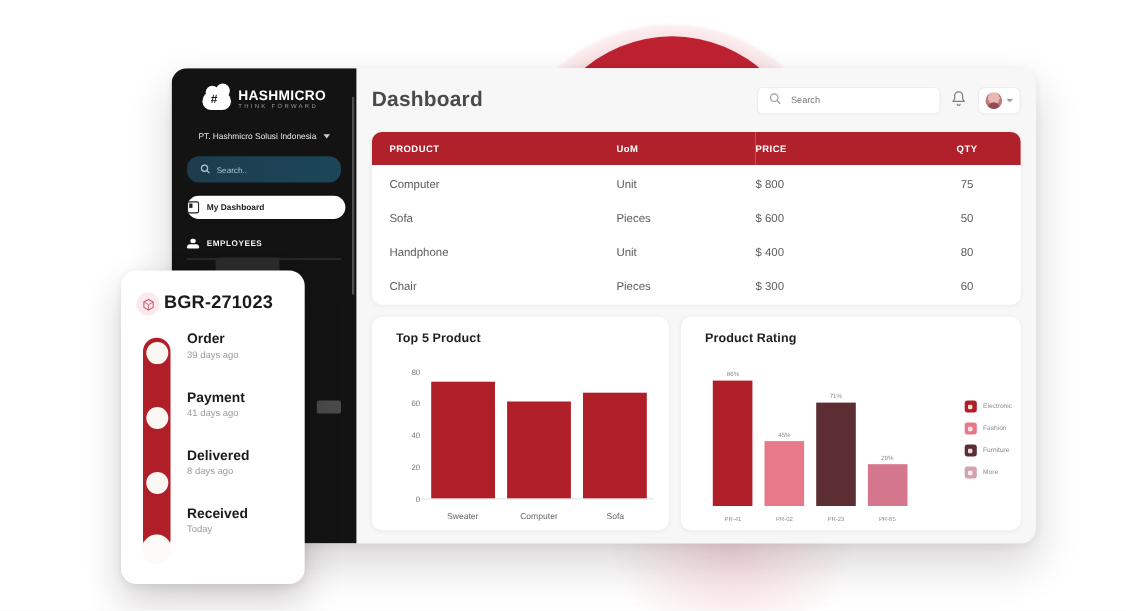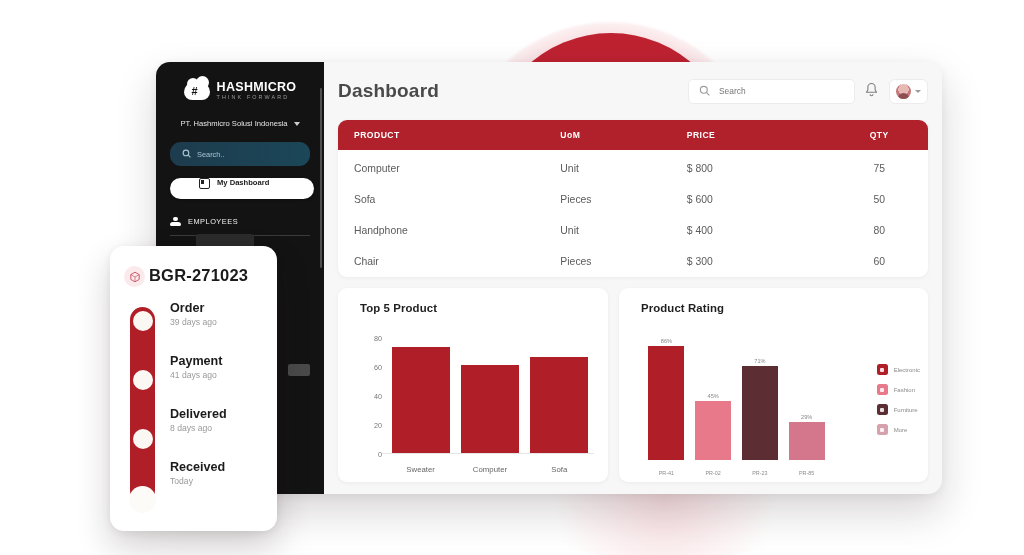--- a/index.html
+++ b/index.html
@@ -70,34 +70,34 @@
   .side-search{
     margin:0 14px 12px 14px;height:22px;border-radius:11px;
     background:linear-gradient(90deg,#1d3c4d,#1b4759);
     display:flex;align-items:center;gap:6px;padding:12px 12px;box-sizing:border-box;
   }
   .side-search .s-ico{flex:0 0 auto;}
   .side-search span{color:#a9c4d0;font-size:7.4px;}
 
   .menu-active{
     margin:0 10px 0 14px;height:21px;border-radius:11px;background:#fff;
-    display:flex;align-items:flex-start;gap:7px;padding:0 29px;box-sizing:border-box;
+    display:flex;align-items:center;gap:7px;padding:0 0;box-sizing:border-box;
     box-shadow:0 1px 3px rgba(0,0,0,.3);
   }
   .menu-active .m-ico{width:9px;height:9px;border:1.2px solid #222;border-radius:2px;position:relative;flex:0 0 9px;}
   .menu-active .m-ico:after{content:"";position:absolute;left:1.4px;top:1.4px;width:3px;height:4px;background:#222;}
   .menu-active span{color:#1a1a1a;font-size:7.6px;font-weight:bold;}
 
   .section-head{
     display:flex;align-items:center;gap:7px;padding:0 14px;margin-top:18px;
   }
   .section-head .people{position:relative;width:11px;height:9px;flex:0 0 11px;}
   .section-head .people:before{content:"";position:absolute;left:3.2px;top:0;width:4.4px;height:4.4px;border-radius:50%;background:#fff;}
   .section-head .people:after{content:"";position:absolute;left:0;top:4.6px;width:11px;height:4.6px;border-radius:5px 5px 2px 2px;background:#fff;}
-  .section-head span{color:#f2f2f2;font-size:7.4px;font-weight:normal;letter-spacing:.5px;}
+  .section-head span{color:#f2f2f2;font-size:7.4px;font-weight:bold;letter-spacing:.5px;}
   .side-divider{margin:9px 14px 0 14px;height:1px;background:#3a3a3a;}
   .ghost-block{position:absolute;left:40px;top:172px;width:58px;height:18px;background:#2b2b2b;border-radius:3px;}
   .ghost-block2{position:absolute;left:132px;top:302px;width:22px;height:12px;background:#4a4a4a;border-radius:2px;}
   .sidebar-scroll{position:absolute;right:2px;top:26px;width:2.5px;height:180px;border-radius:2px;background:#4f4f4f;}
 
   
   .main{flex:1;display:flex;flex-direction:column;padding:0 14px 12px 14px;box-sizing:border-box;}
   .topbar{height:58px;display:flex;align-items:center;}
   .page-title{font-size:19px;color:#4a4a4a;font-weight:bold;letter-spacing:.2px;}
   .topbar-right{margin-left:auto;display:flex;align-items:center;gap:9px;}

